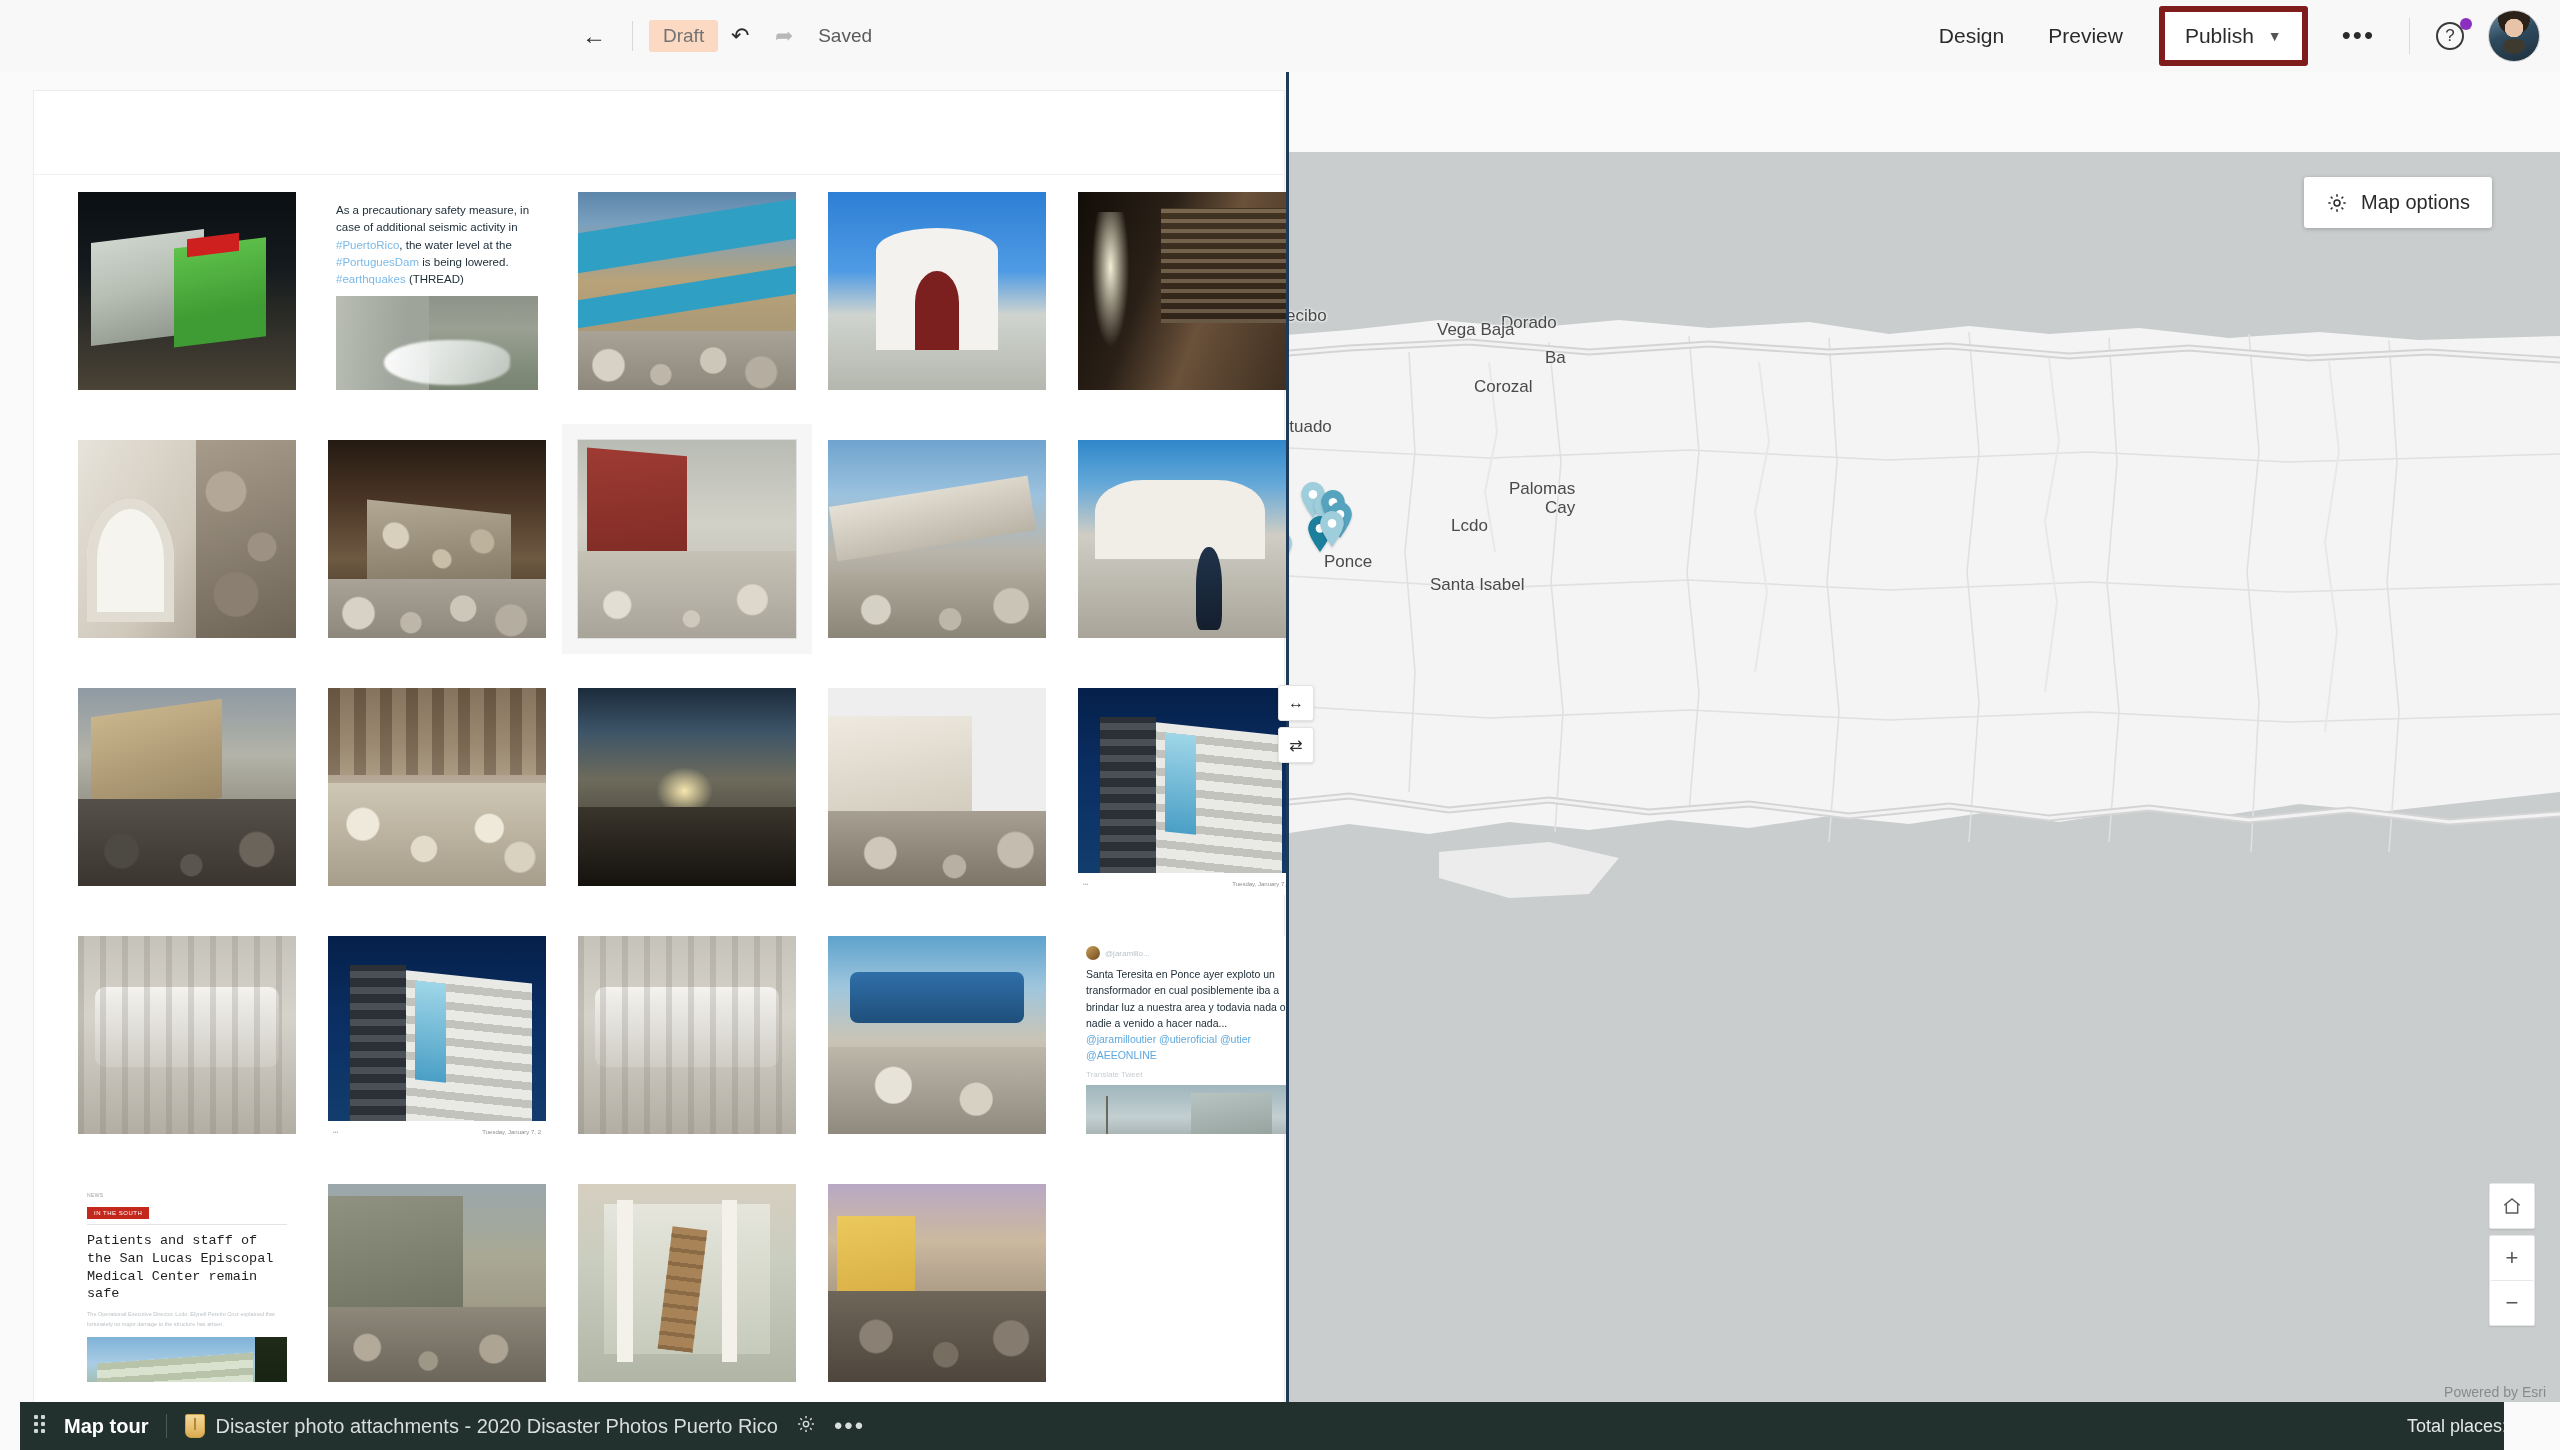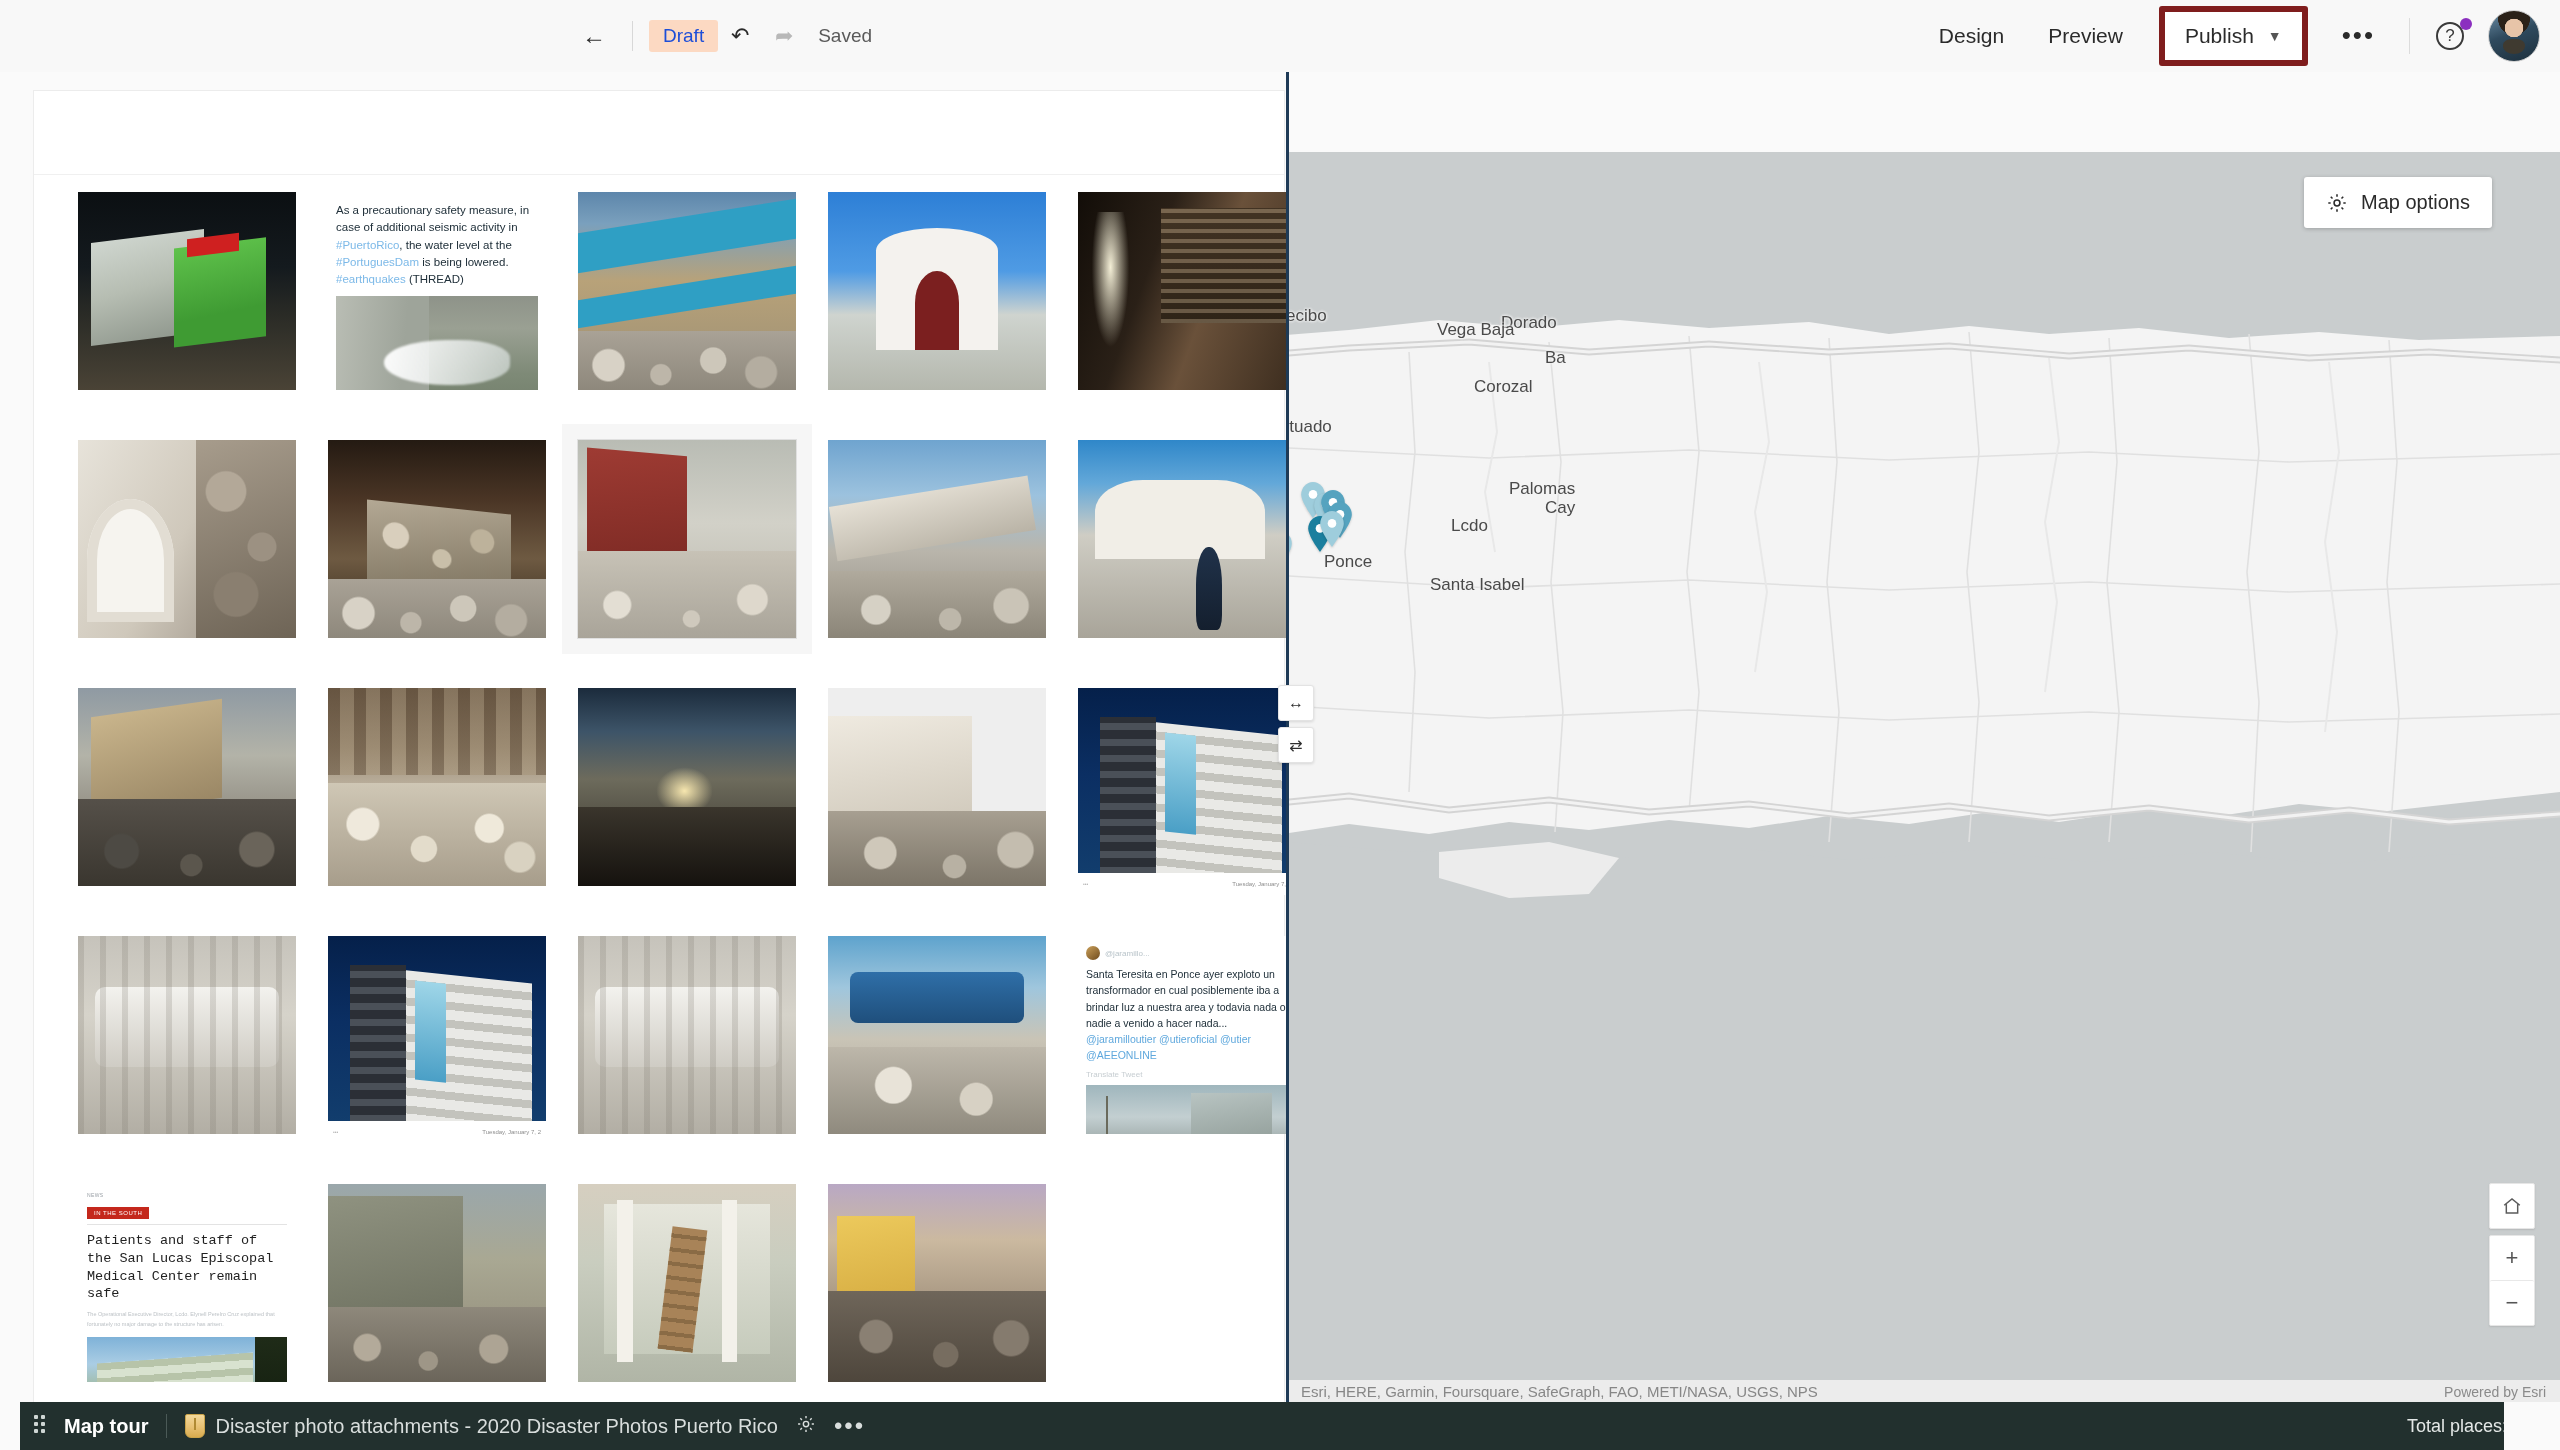--- a/index.html
+++ b/index.html
@@ -34,21 +34,21 @@
     display: flex; align-items: center; justify-content: center;
     border: none; background: transparent;
     cursor: pointer; color: #2b2b2b;
   }
   .back-arrow { font-size: 24px; line-height: 1; color: #2b2b2b; }
   .tb-div {
     width: 1px; height: 30px; background: #d8d8d8; margin: 0 16px;
   }
   .draft-badge {
     background: #fcd9c2;
-    color: #1d4ed8;
+    color: #737373;
     font-size: 19px;
     padding: 6px 14px;
     border-radius: 3px;
     line-height: 1.1;
   }
   .undo-ico, .redo-ico { font-size: 22px; }
   .redo-ico { color: #b8b8b8; }
   .saved-text {
     color: #5a5a5a; font-size: 19px; margin-left: 12px;
   }
@@ -958,23 +958,20 @@
           <path d="M3.5 11.2 12 4.2l8.5 7M5.8 10v9.6h12.4V10"></path>
         </svg>
       </div>
       <div class="mc-grp">
         <div class="mc-btn">+</div>
         <div class="mc-btn">−</div>
       </div>
     </div>
   </div>
 
-  <div class="attrib">
-    <span class="attrib-text">Esri, HERE, Garmin, Foursquare, SafeGraph, FAO, METI/NASA, USGS, NPS</span>
-  </div>
   <div class="powered">Powered by Esri</div>
 
   <div class="left-bottom-fill"></div>
 
   <div class="bottombar">
     <div class="bb-left-gutter"></div>
     <div class="bb-grip">
       <i></i>
         <i></i>
         <i></i>

